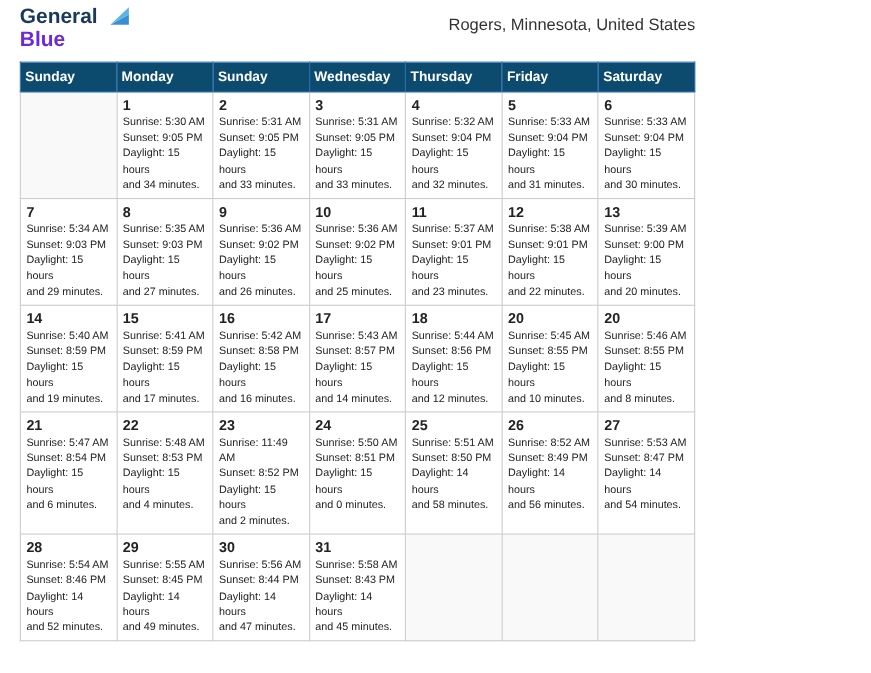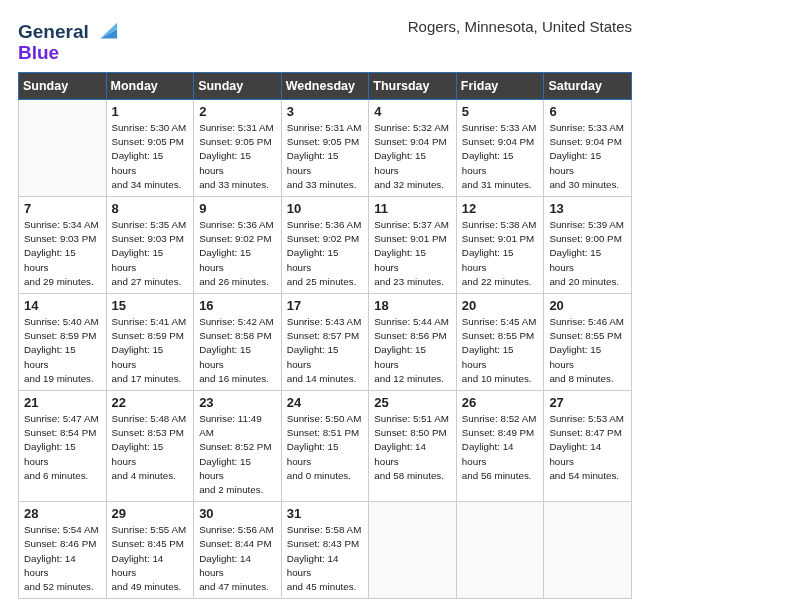--- a/index.html
+++ b/index.html
@@ -7,21 +7,21 @@
       font-family: Arial, sans-serif;
       background: #fff;
       width: 792px;
       min-height: 612px;
       padding: 0;
     }
     .page {
       width: 650px;
       min-height: 612px;
       background: #fff;
-      padding: 18px 18px 10px 18px;
+      padding: 2px 18px 10px 18px;
     }
     .header {
       display: flex;
       justify-content: space-between;
       align-items: flex-start;
       margin-bottom: 8px;
     }
     .logo {
       display: flex;
       align-items: center;
@@ -46,29 +46,29 @@
     }
     .month-title {
       font-size: 38px;
       font-weight: bold;
       color: #1a3a5c;
       line-height: 1.1;
     }
     .location {
       font-size: 15px;
       color: #333;
-      margin-top: 0;
+      margin-top: 12px;
     }
     .calendar {
       width: 100%;
       border-collapse: collapse;
       table-layout: fixed;
     }
     .calendar thead tr th {
-      background: #404040;
+      background: #0c4a6e;
       color: #fff;
       font-size: 12.5px;
       font-weight: bold;
       padding: 6px 4px;
       border: 1px solid #2a6db5;
       text-align: left;
     }
     .calendar tbody tr td {
       border: 1px solid #ccc;
       vertical-align: top;

